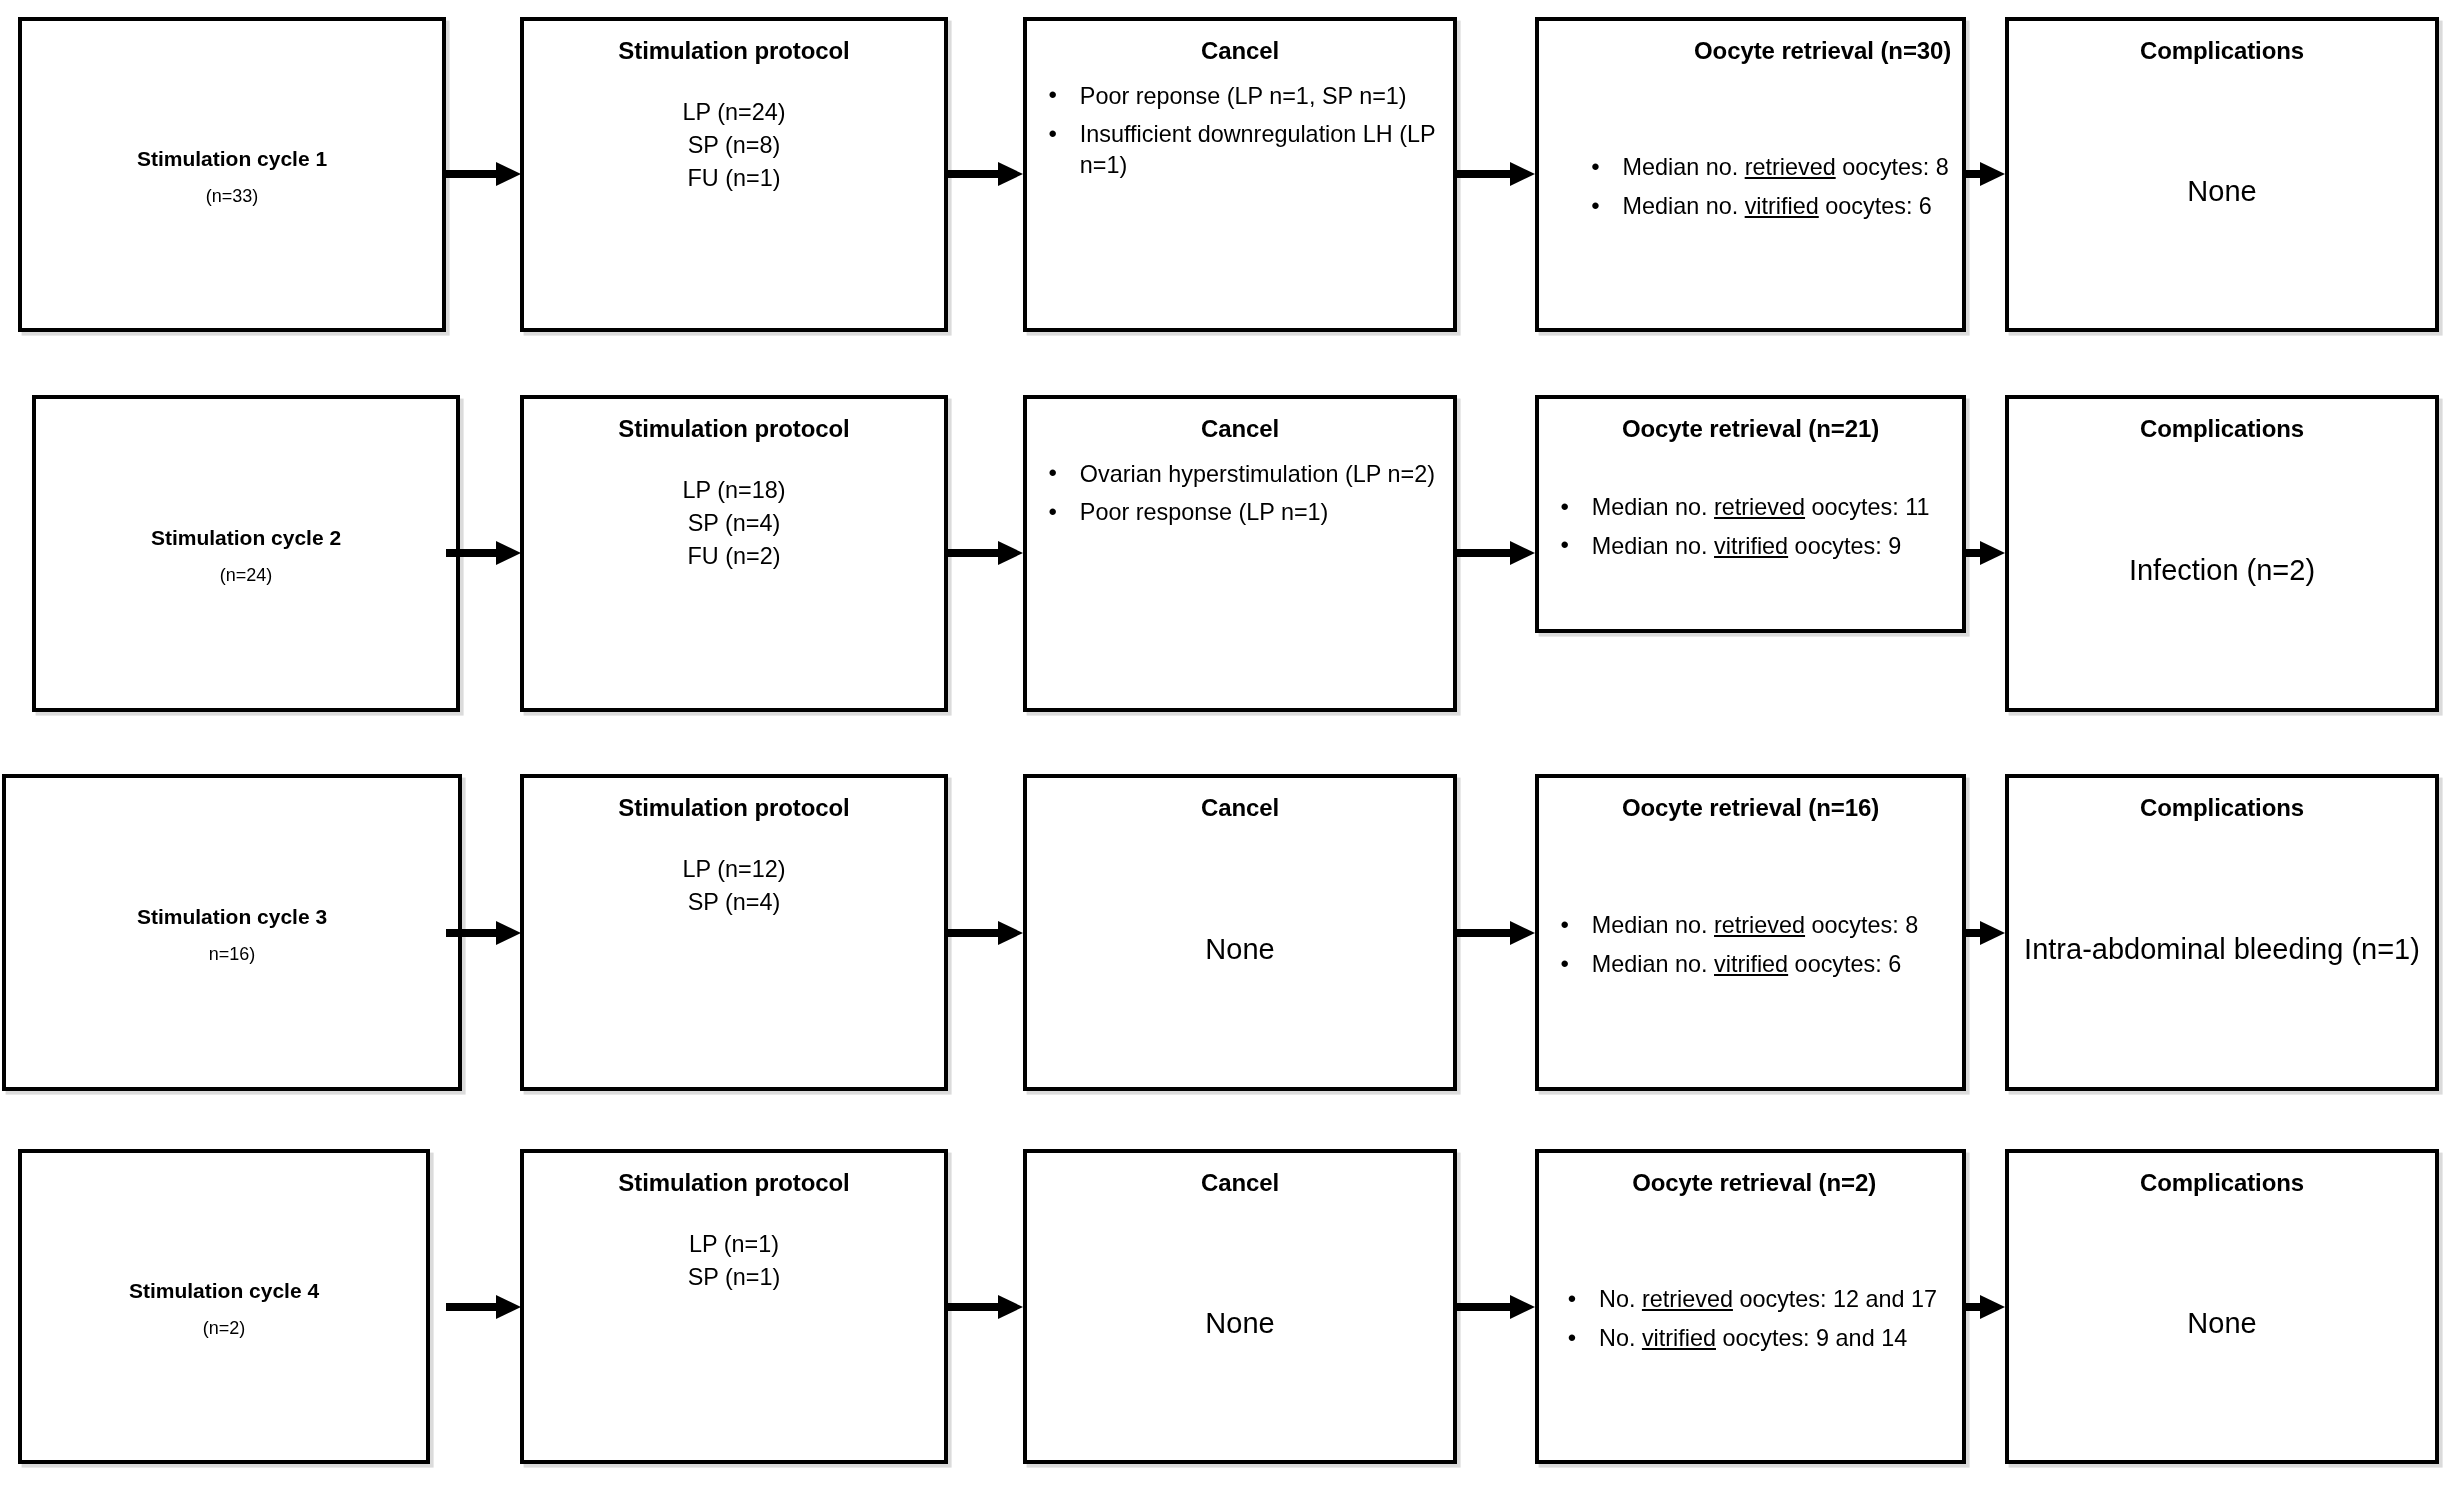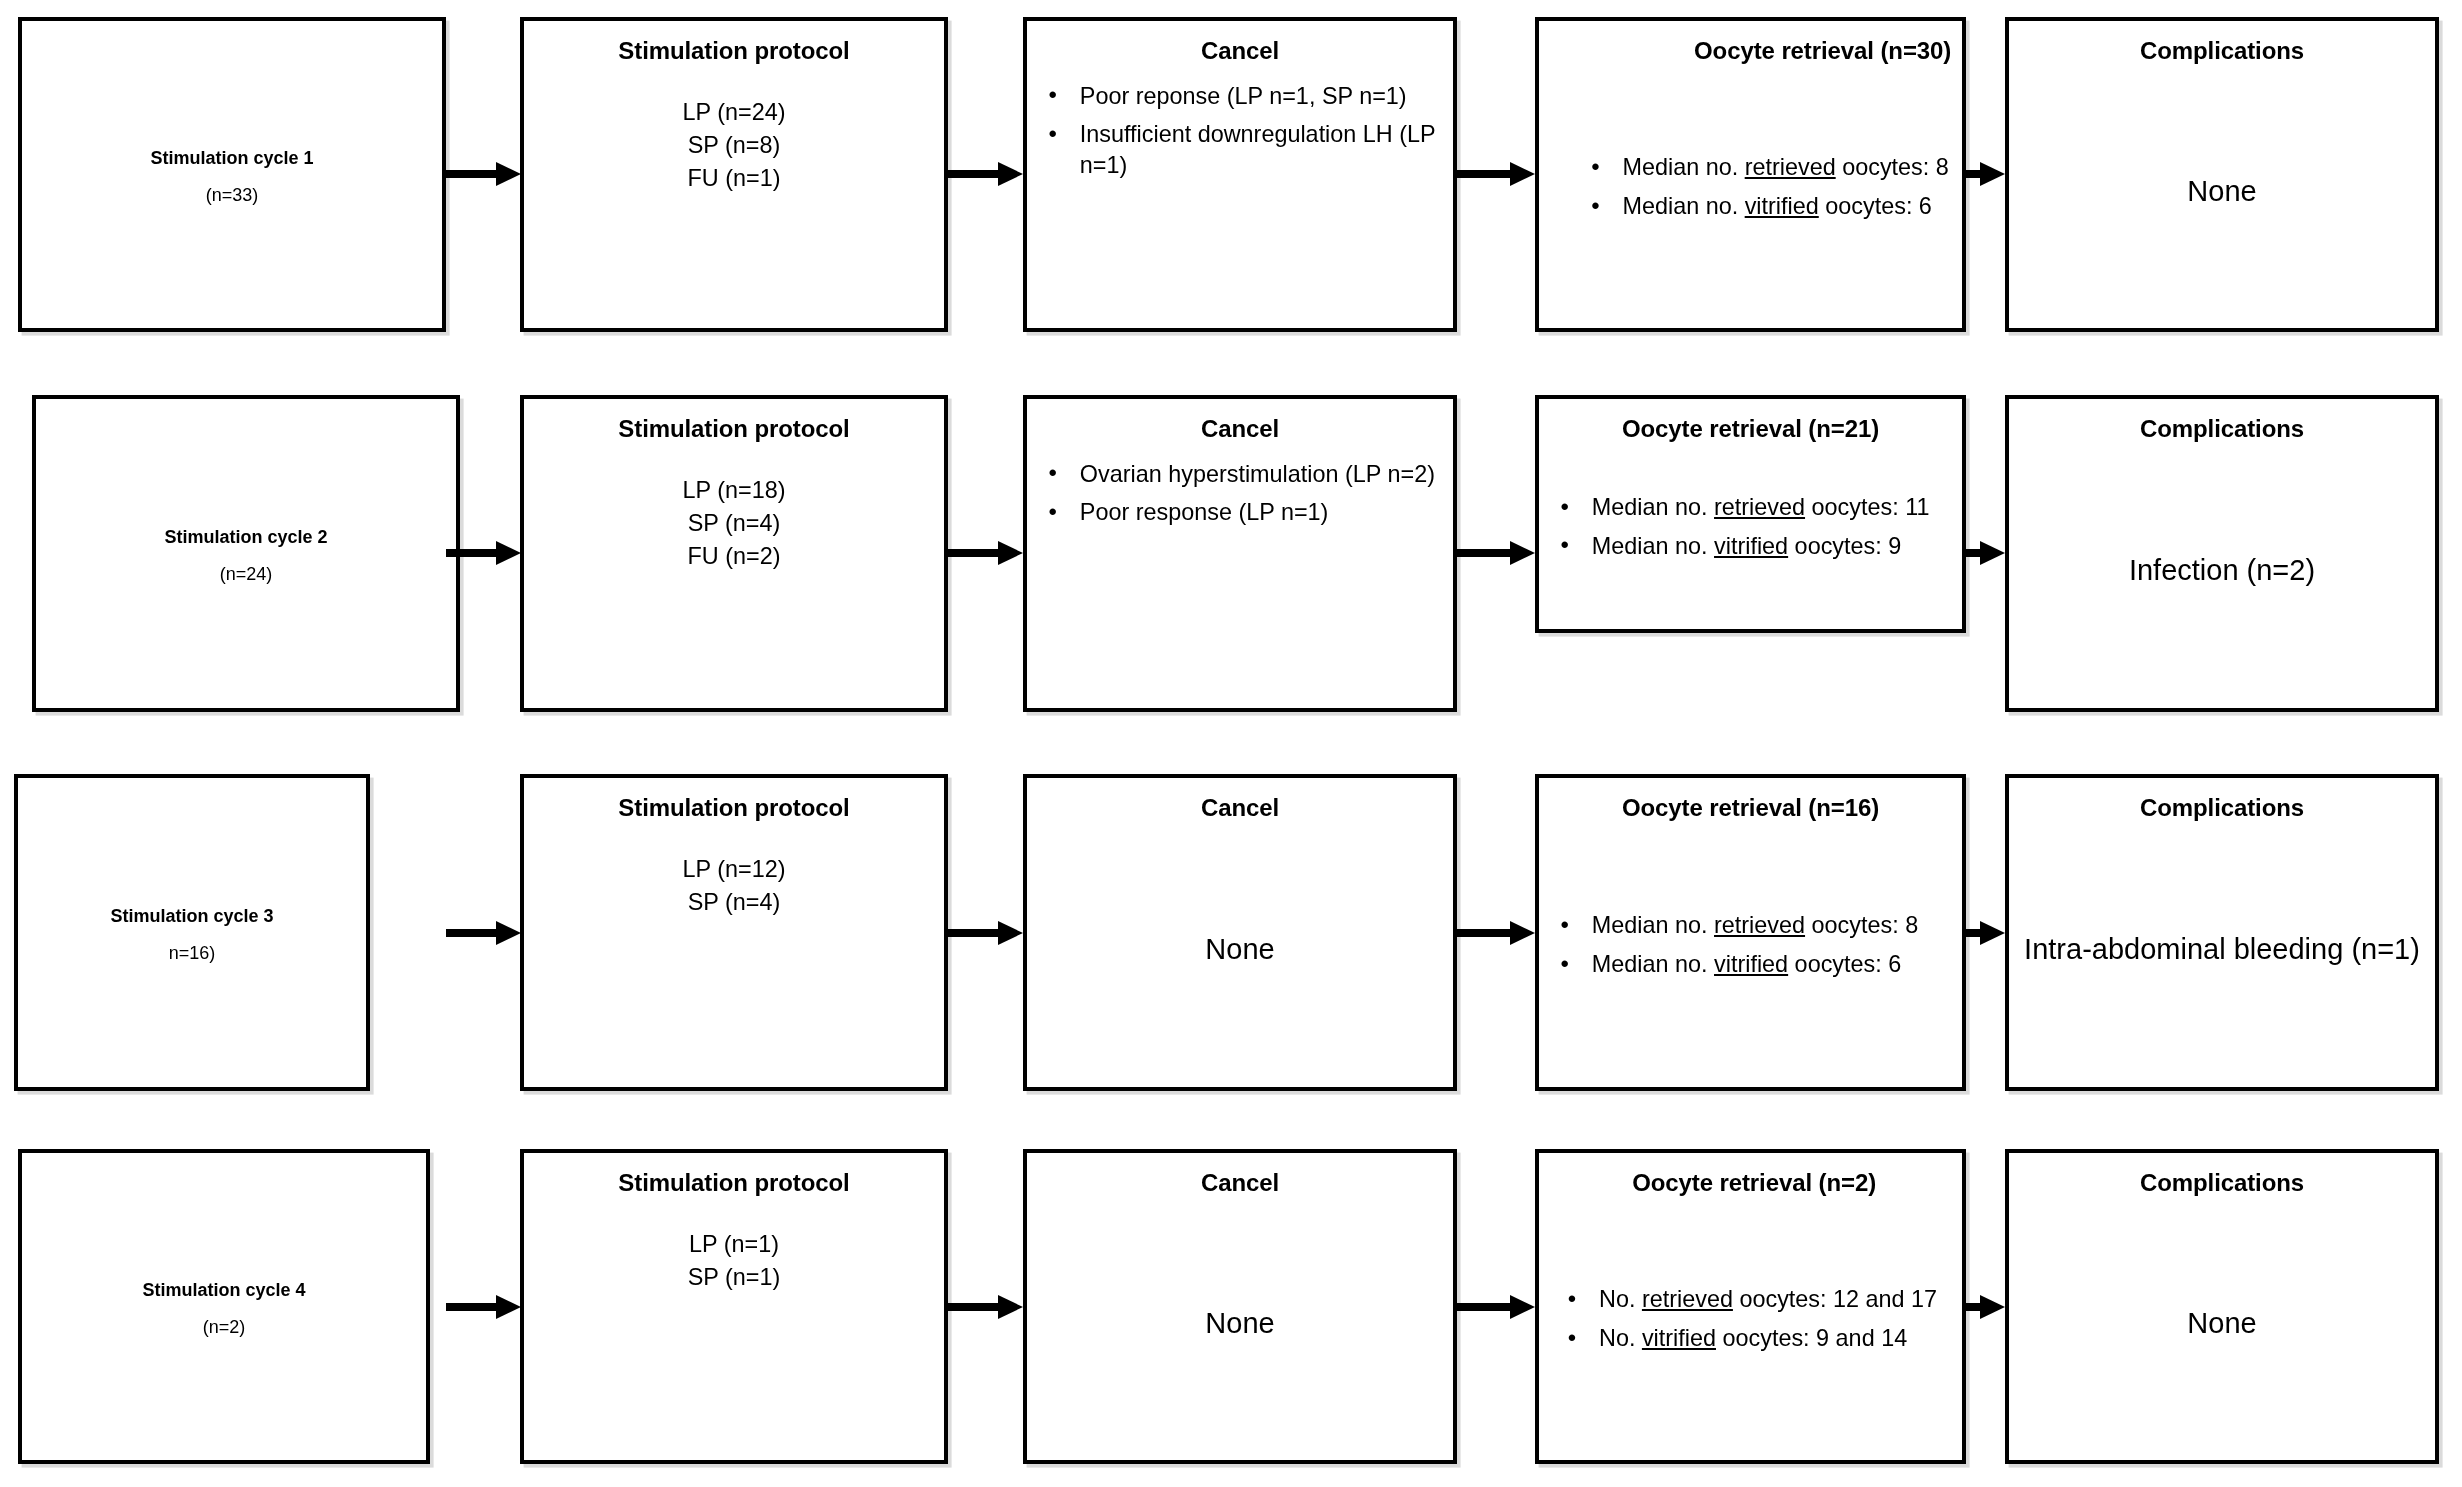--- a/index.html
+++ b/index.html
@@ -87,21 +87,21 @@
     content: "\2022";
     position: absolute;
     left: 4.8px;
     top: -1.2px;
     font-size: 24px;
     line-height: 1.30;
   }
   .u { text-decoration: underline; text-underline-offset: 1.8px; }
   .cycle-title {
     font-weight: bold;
-    font-size: 18px;
+    font-size: 21px;
     line-height: 1.2;
     text-align: center;
   }
   .cycle-sub {
     font-size: 18px;
     line-height: 1.2;
     margin-top: 15.6px;
   }
   .cycle-wrap {
     flex: 1 1 auto;
@@ -231,21 +231,21 @@
       <div class="head"></div>
     </div>
     <div class="arrow" style="left: 1457px; width: 78px; top: 541px;">
       <div class="shaft" style="width: 55px;"></div>
       <div class="head"></div>
     </div>
     <div class="arrow" style="left: 1966px; width: 39px; top: 541px;">
       <div class="shaft" style="width: 16px;"></div>
       <div class="head"></div>
     </div>
-    <div class="node" style="left: 14px; top: 774px; width: 356px; height: 317px;">
+    <div class="node" style="left: 2px; top: 774px; width: 460px; height: 317px;">
       <div class="cycle-wrap">
         <div class="cycle-title">Stimulation cycle 3</div>
         <div class="cycle-sub">n=16)</div>
       </div>
     </div>
     <div class="node" style="left: 520px; top: 774px; width: 428px; height: 317px;">
       <div class="node-title">Stimulation protocol</div>
       <div class="proto-lines">
         <div class="proto-line">LP (n=12)</div>
         <div class="proto-line">SP (n=4)</div>

